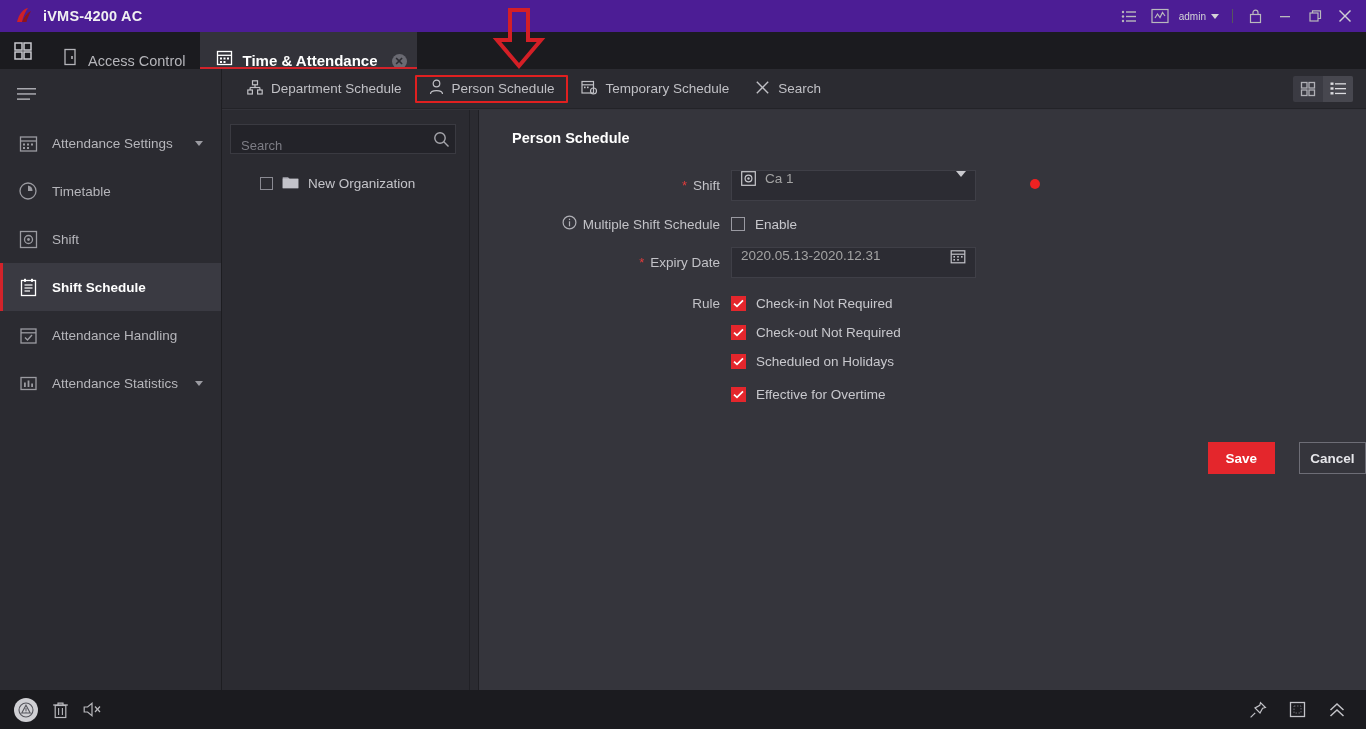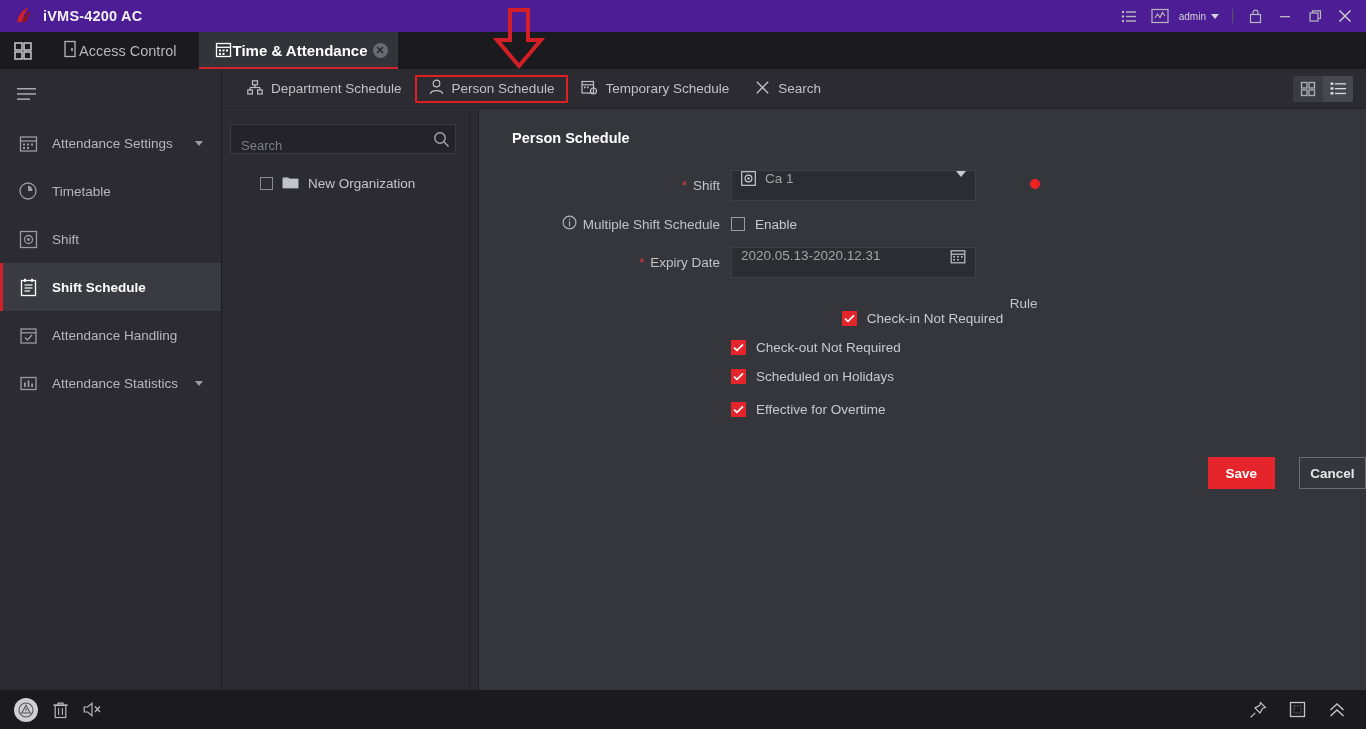--- a/index.html
+++ b/index.html
@@ -29,28 +29,27 @@
   .tb-sep { width: 1px; height: 14px; background: #56565e; margin: 0 7px; }
   .caret-dn { width: 0; height: 0; border-left: 4.5px solid transparent; border-right: 4.5px solid transparent; border-top: 5px solid #d3d3d7; }
 
   
   .tabbar {
     position: absolute; left: 0; top: 32px; width: 1366px; height: 37px;
     background: #1b1b1f; display: flex; align-items: flex-end;
   }
   .grid-btn { width: 46px; height: 37px; display: flex; align-items: center; justify-content: center; cursor: pointer; }
   .tab {
-    height: 37px; display: flex; align-items: center; gap: 1px;
+    height: 37px; display: flex; align-items: flex-end; gap: 10px;
     padding: 0 14px 0 16px; color: #c3c3c8; font-size: 14.5px; cursor: pointer; position: relative;
   }
   .tab.inactive { color: #b5b5ba; }
   .tab.active {
     background: #33333a; color: #ffffff; font-weight: bold; font-size: 15px;
     padding-right: 10px;
-    margin-left: 8px;
   }
   .tab.active::after {
     content: ""; position: absolute; left: 0; right: 0; bottom: 0; height: 2px; background: #d2232a;
   }
   .tab-close {
     width: 15px; height: 15px; border-radius: 50%; background: #6a6a72;
     color: #2b2b31; font-size: 11px; line-height: 15px; text-align: center; margin-left: 4px;
     font-weight: bold;
   }
 
@@ -517,21 +516,21 @@
               <rect x="3.4" y="8" width="1.6" height="1.6" fill="#c2c2c8"></rect>
               <rect x="7.2" y="8" width="1.6" height="1.6" fill="#c2c2c8"></rect>
               <rect x="11" y="8" width="1.6" height="1.6" fill="#c2c2c8"></rect>
               <rect x="3.4" y="11" width="1.6" height="1.6" fill="#c2c2c8"></rect>
               <rect x="7.2" y="11" width="1.6" height="1.6" fill="#c2c2c8"></rect>
             </svg>
           </span>
         </div>
       </div>
 
-      <div class="frow" style="margin-top:18px;flex-direction:column;">
+      <div class="frow" style="margin-top:18px;">
         <div class="flabel">
           <span>Rule</span>
         </div>
         <div class="rule-line">
           <span class="cbox-on">
             <svg width="11" height="9" viewBox="0 0 11 9">
                 <polyline points="1,4.6 4,7.4 10,1.3" fill="none" stroke="#fff" stroke-width="1.7"></polyline>
               </svg>
           </span>
           <span class="chk-label">Check-in Not Required</span>

